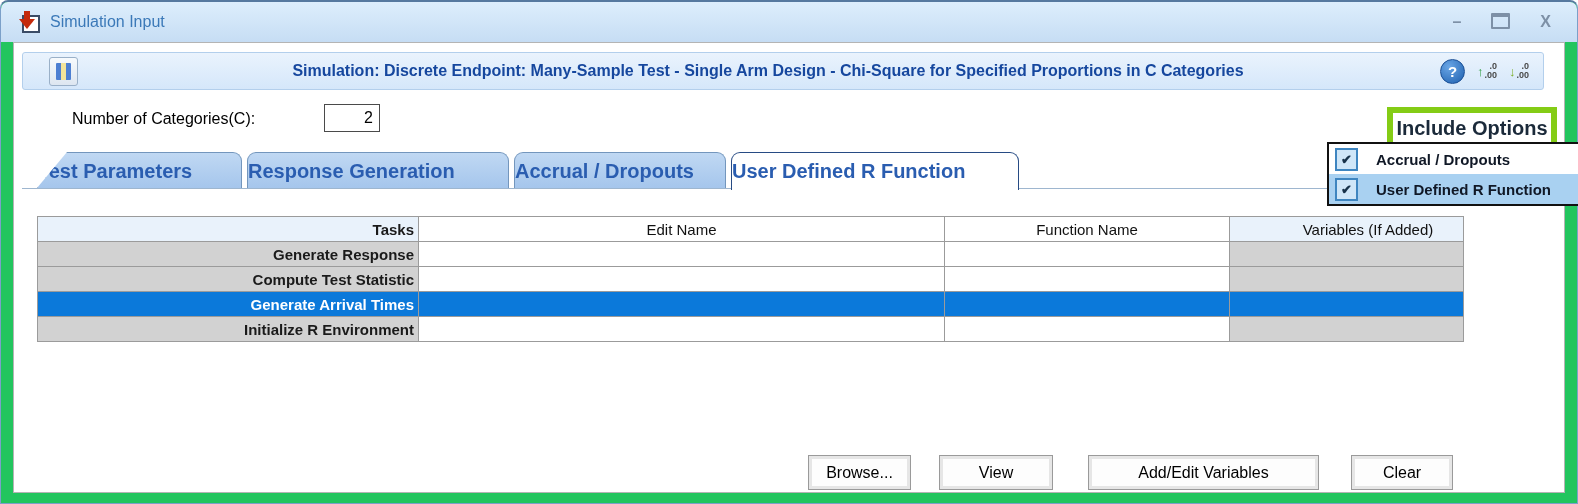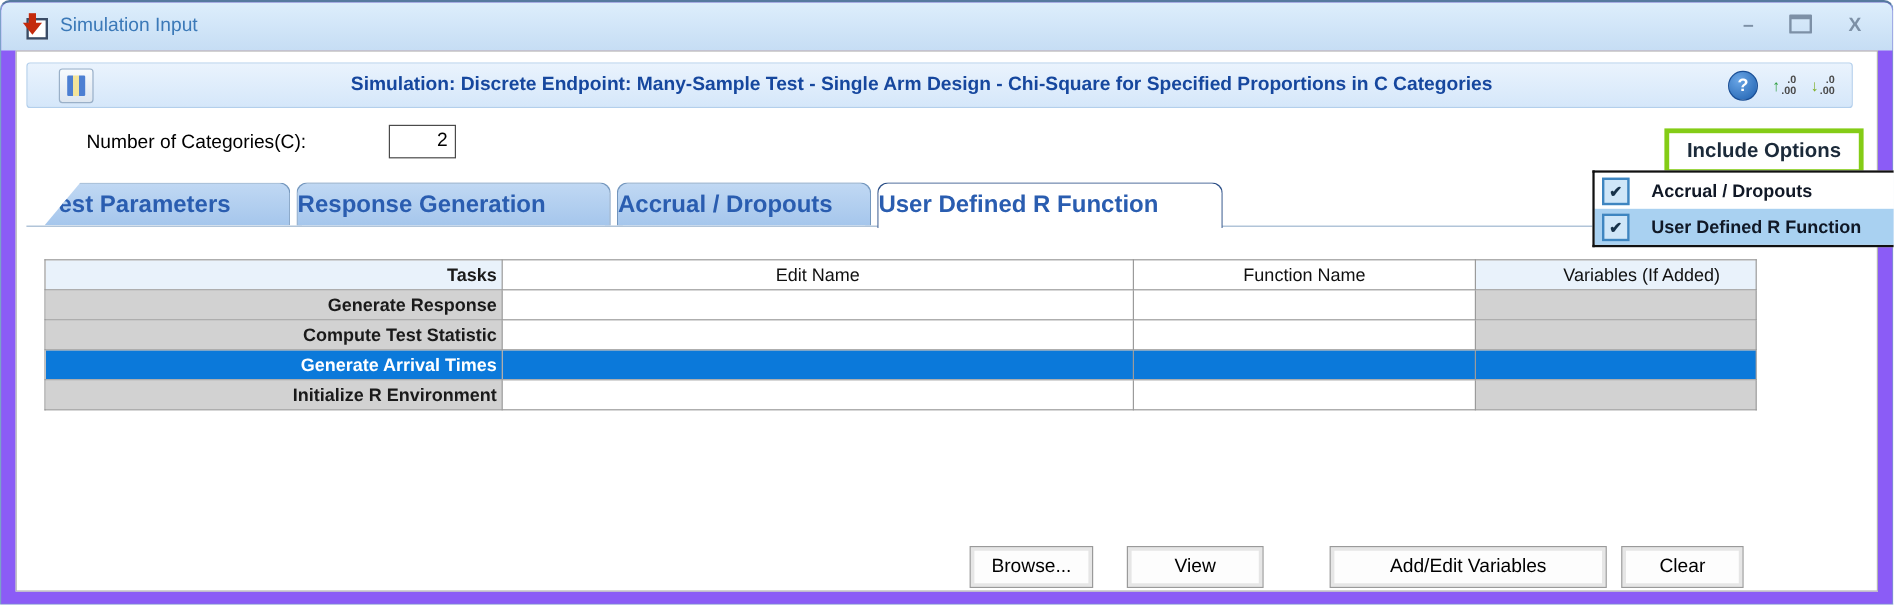--- a/index.html
+++ b/index.html
@@ -1,21 +1,21 @@
 <!DOCTYPE html>
 <html><head>
 <meta charset="utf-8">
 <style>
   html,body{margin:0;padding:0;}
   body{
     width:1578px;height:504px;position:relative;overflow:hidden;
     font-family:"Liberation Sans",sans-serif;background:#fff;
     -webkit-font-smoothing:antialiased;
   }
-  .window{position:absolute;inset:0;background:#8b5cf6;border:1px solid #7ba0c9;
+  .window{position:absolute;inset:0;background:#22c55e;border:1px solid #7ba0c9;
     border-top:2px solid #56799f;border-radius:8px 8px 0 0;box-sizing:border-box;}
   
   .titlebar{position:absolute;top:0;left:0;right:0;height:40px;display:flex;align-items:center;
     background:linear-gradient(#ddeefc,#c6ddf4);border-radius:7px 7px 0 0;}
   .title-icon{margin-left:16px;width:24px;height:22px;position:relative;flex:0 0 auto;}
   .title-icon .page{position:absolute;right:1px;top:4px;width:14px;height:14px;background:#fff;border:2px solid #3a4c66;}
   .title-icon .shaft{position:absolute;left:7px;top:0;width:6px;height:9px;background:#c42a0c;}
   .title-icon .head{position:absolute;left:2px;top:8px;width:0;height:0;
     border-left:8px solid transparent;border-right:8px solid transparent;border-top:10px solid #c42a0c;}
   .title-text{margin-left:9px;color:#3b79b8;font-size:16px;}
@@ -51,22 +51,22 @@
   
   .tab-underline{position:absolute;left:8px;right:8px;top:145px;border-top:1px solid #9eb6cf;z-index:1;}
   .tabstrip{position:absolute;left:23px;top:109px;height:40px;display:flex;gap:5px;z-index:2;}
   .tab{height:36px;line-height:36px;text-align:left;font-weight:bold;font-size:20px;color:#2a5db0;
     background:linear-gradient(#c0d8f3,#a5c6ec);border:1px solid #7396bd;border-bottom:none;
     border-radius:9px 9px 0 0;box-sizing:border-box;}
   .tab.first{clip-path:polygon(30px 0,100% 0,100% 100%,0 100%);border-radius:0 9px 0 0;}
   .tab.active{background:#fff;border:1px solid #274b84;border-bottom:none;height:38px;z-index:3;position:relative;}
   
   .include-box{position:absolute;left:1373px;top:64px;width:158px;height:30px;background:#fff;
-    border:4px solid #84cc16;display:flex;align-items:center;justify-content:center;
-    font-size:17px;font-weight:600;color:#1b2a3a;z-index:9;box-sizing:content-box;}
+    border:6px solid #84cc16;display:flex;align-items:center;justify-content:center;
+    font-size:20px;font-weight:600;color:#1b2a3a;z-index:9;box-sizing:content-box;}
   .dropdown{position:absolute;left:1313px;top:99px;width:262px;background:#fff;
     border:2px solid #111;border-right:none;z-index:10;}
   .dd-item{height:30px;display:flex;align-items:center;background:#fff;}
   .dd-item.highlighted{background:#a9d1f1;}
   .dd-check{width:19px;height:19px;margin-left:6px;background:#cfe6f8;border:2px solid #3e85c0;
     display:flex;align-items:center;justify-content:center;font-size:13px;font-weight:bold;color:#17324a;flex:0 0 auto;}
   .dd-label{margin-left:18px;font-size:15px;font-weight:600;color:#101826;white-space:nowrap;}
   
   .task-table{position:absolute;left:23px;top:173px;width:1426px;border:1px solid #9b9b9b;
     border-collapse:collapse;table-layout:fixed;font-size:15px;z-index:1;}
@@ -76,21 +76,21 @@
   .task-table .c-file{width:526px;background:#fff;}
   .task-table .c-func{width:285px;background:#fff;}
   .task-table .c-vars{width:234px;background:#d2d2d2;padding-left:47px;}
   .task-table tr.selected td{background:#0b79da;color:#fff;}
   
   .btn{position:absolute;top:412px;height:35px;background:#fdfdfd;border:1px solid #9a9a9a;
     box-shadow:inset 0 0 0 3px #e6e6e6;font-family:"Liberation Sans",sans-serif;
     font-size:16px;color:#000;display:flex;align-items:center;justify-content:center;box-sizing:border-box;}
   .btn-browse{left:794px;width:103px;}
   .btn-view{left:925px;width:114px;}
-  .btn-addedit{left:1074px;width:231px;margin-left:20px;}
+  .btn-addedit{left:1074px;width:231px;}
   .btn-clear{left:1337px;width:102px;}
 </style>
 </head>
 <body>
 
 <div class="window">
 
   <div class="titlebar">
     <span class="title-icon">
       <span class="page"></span>

